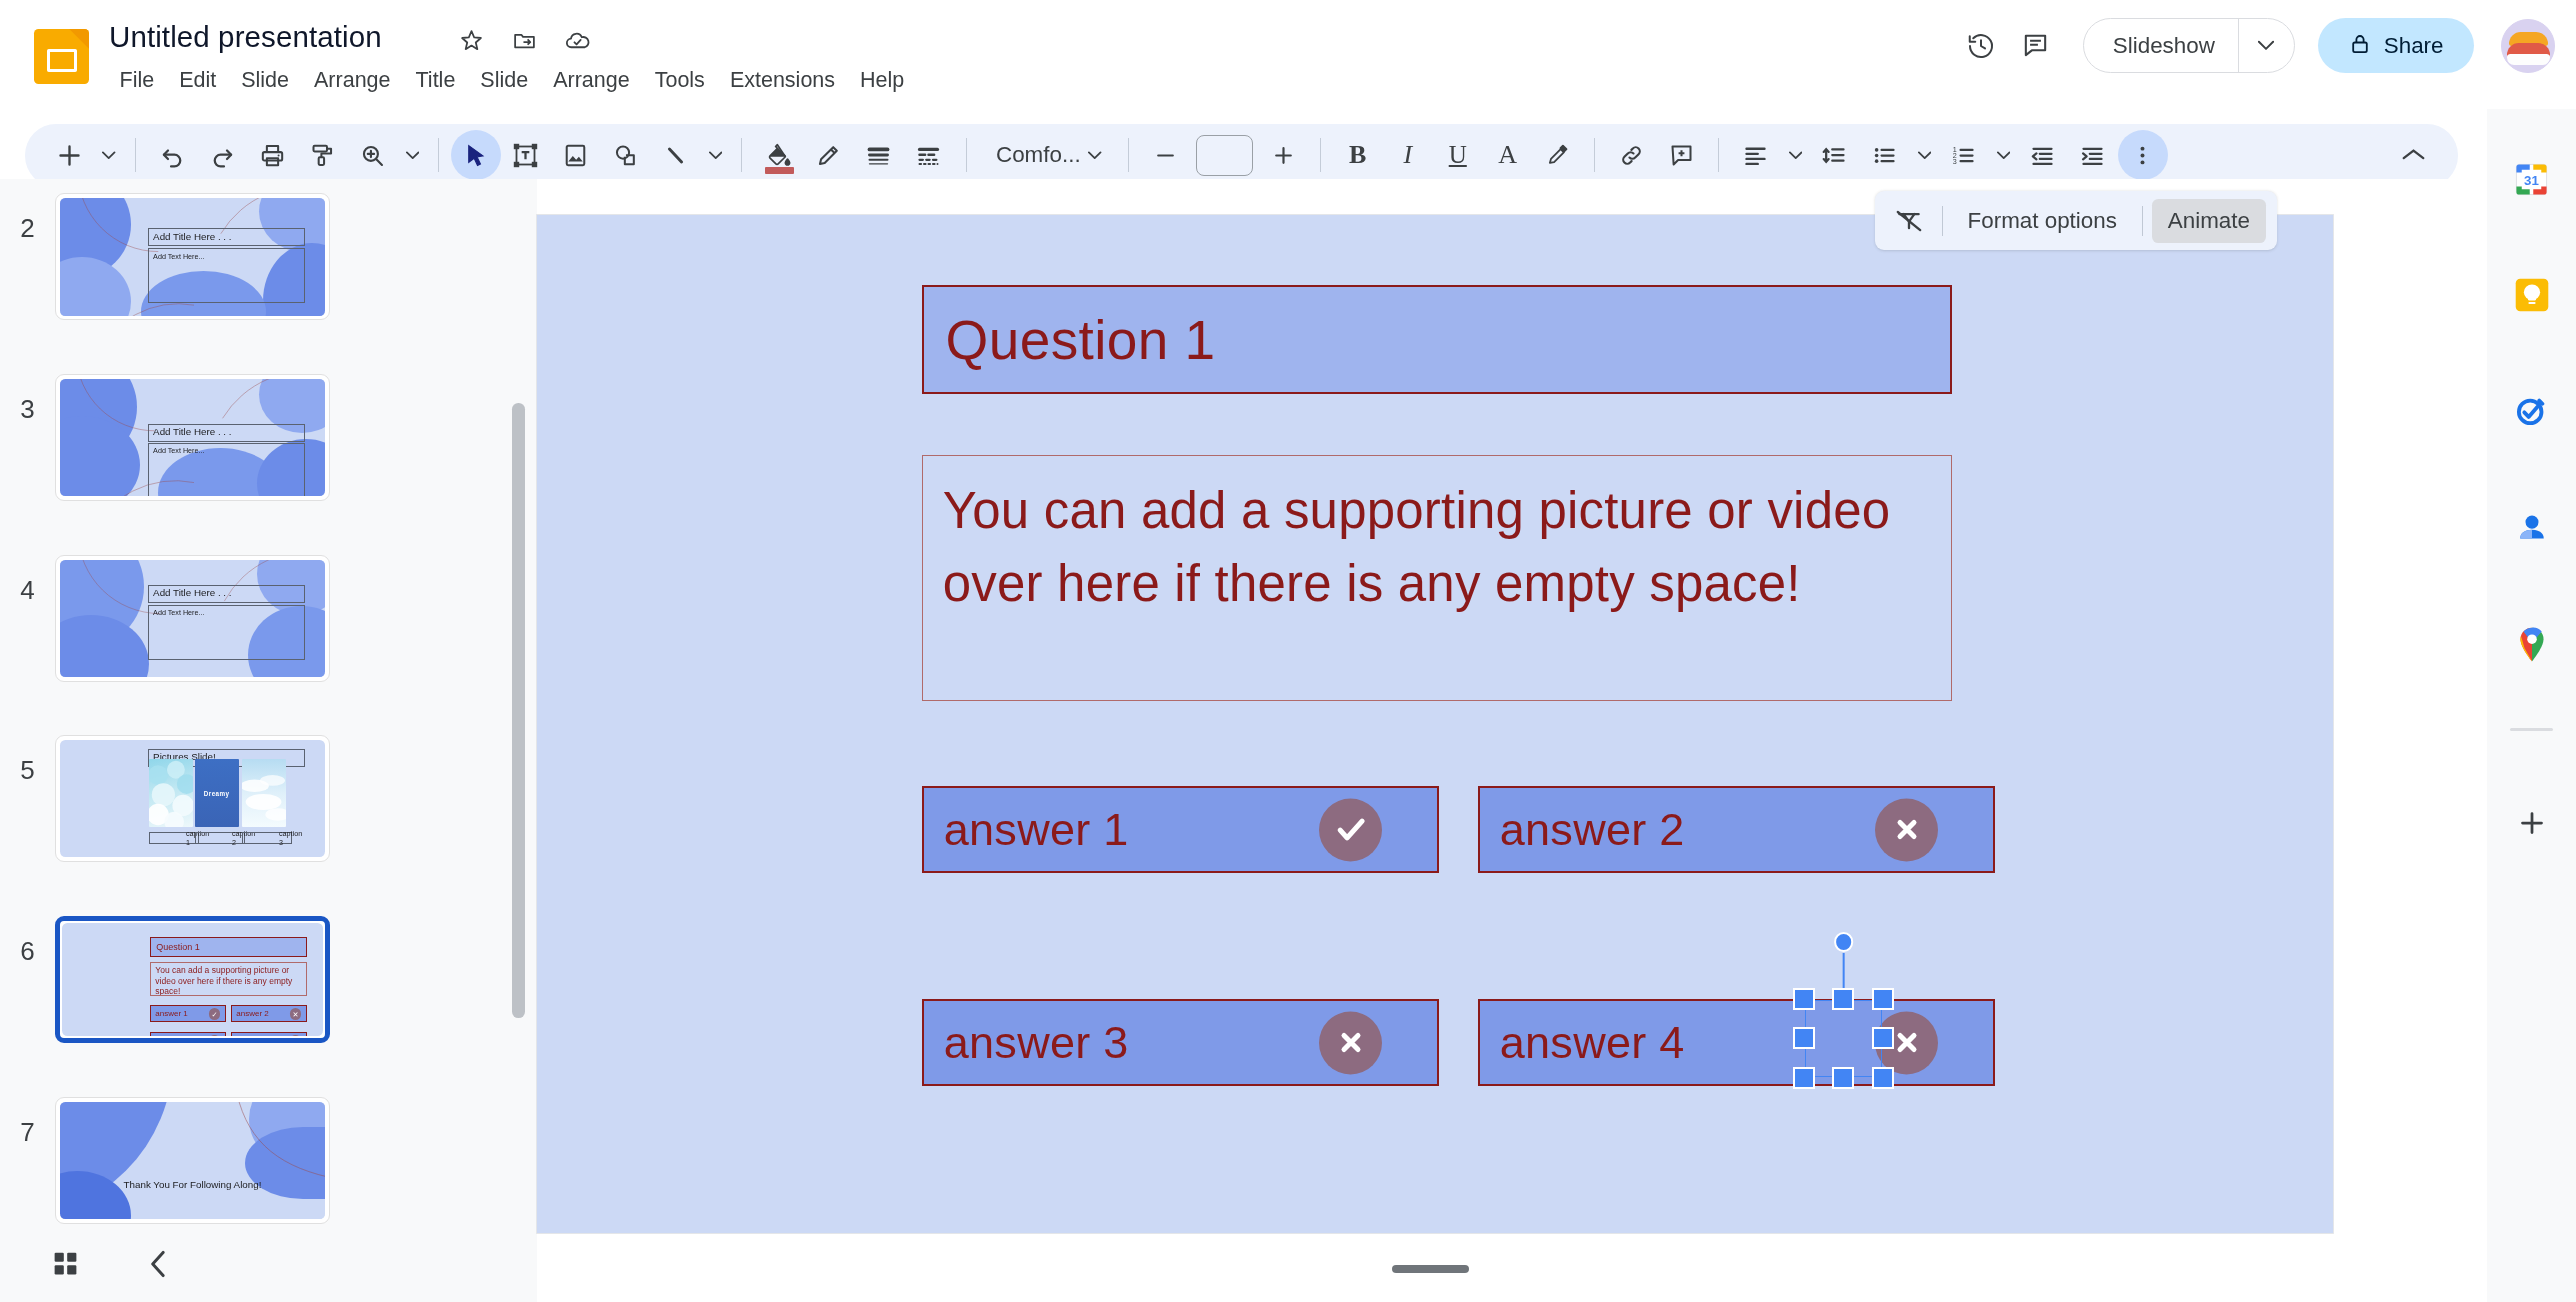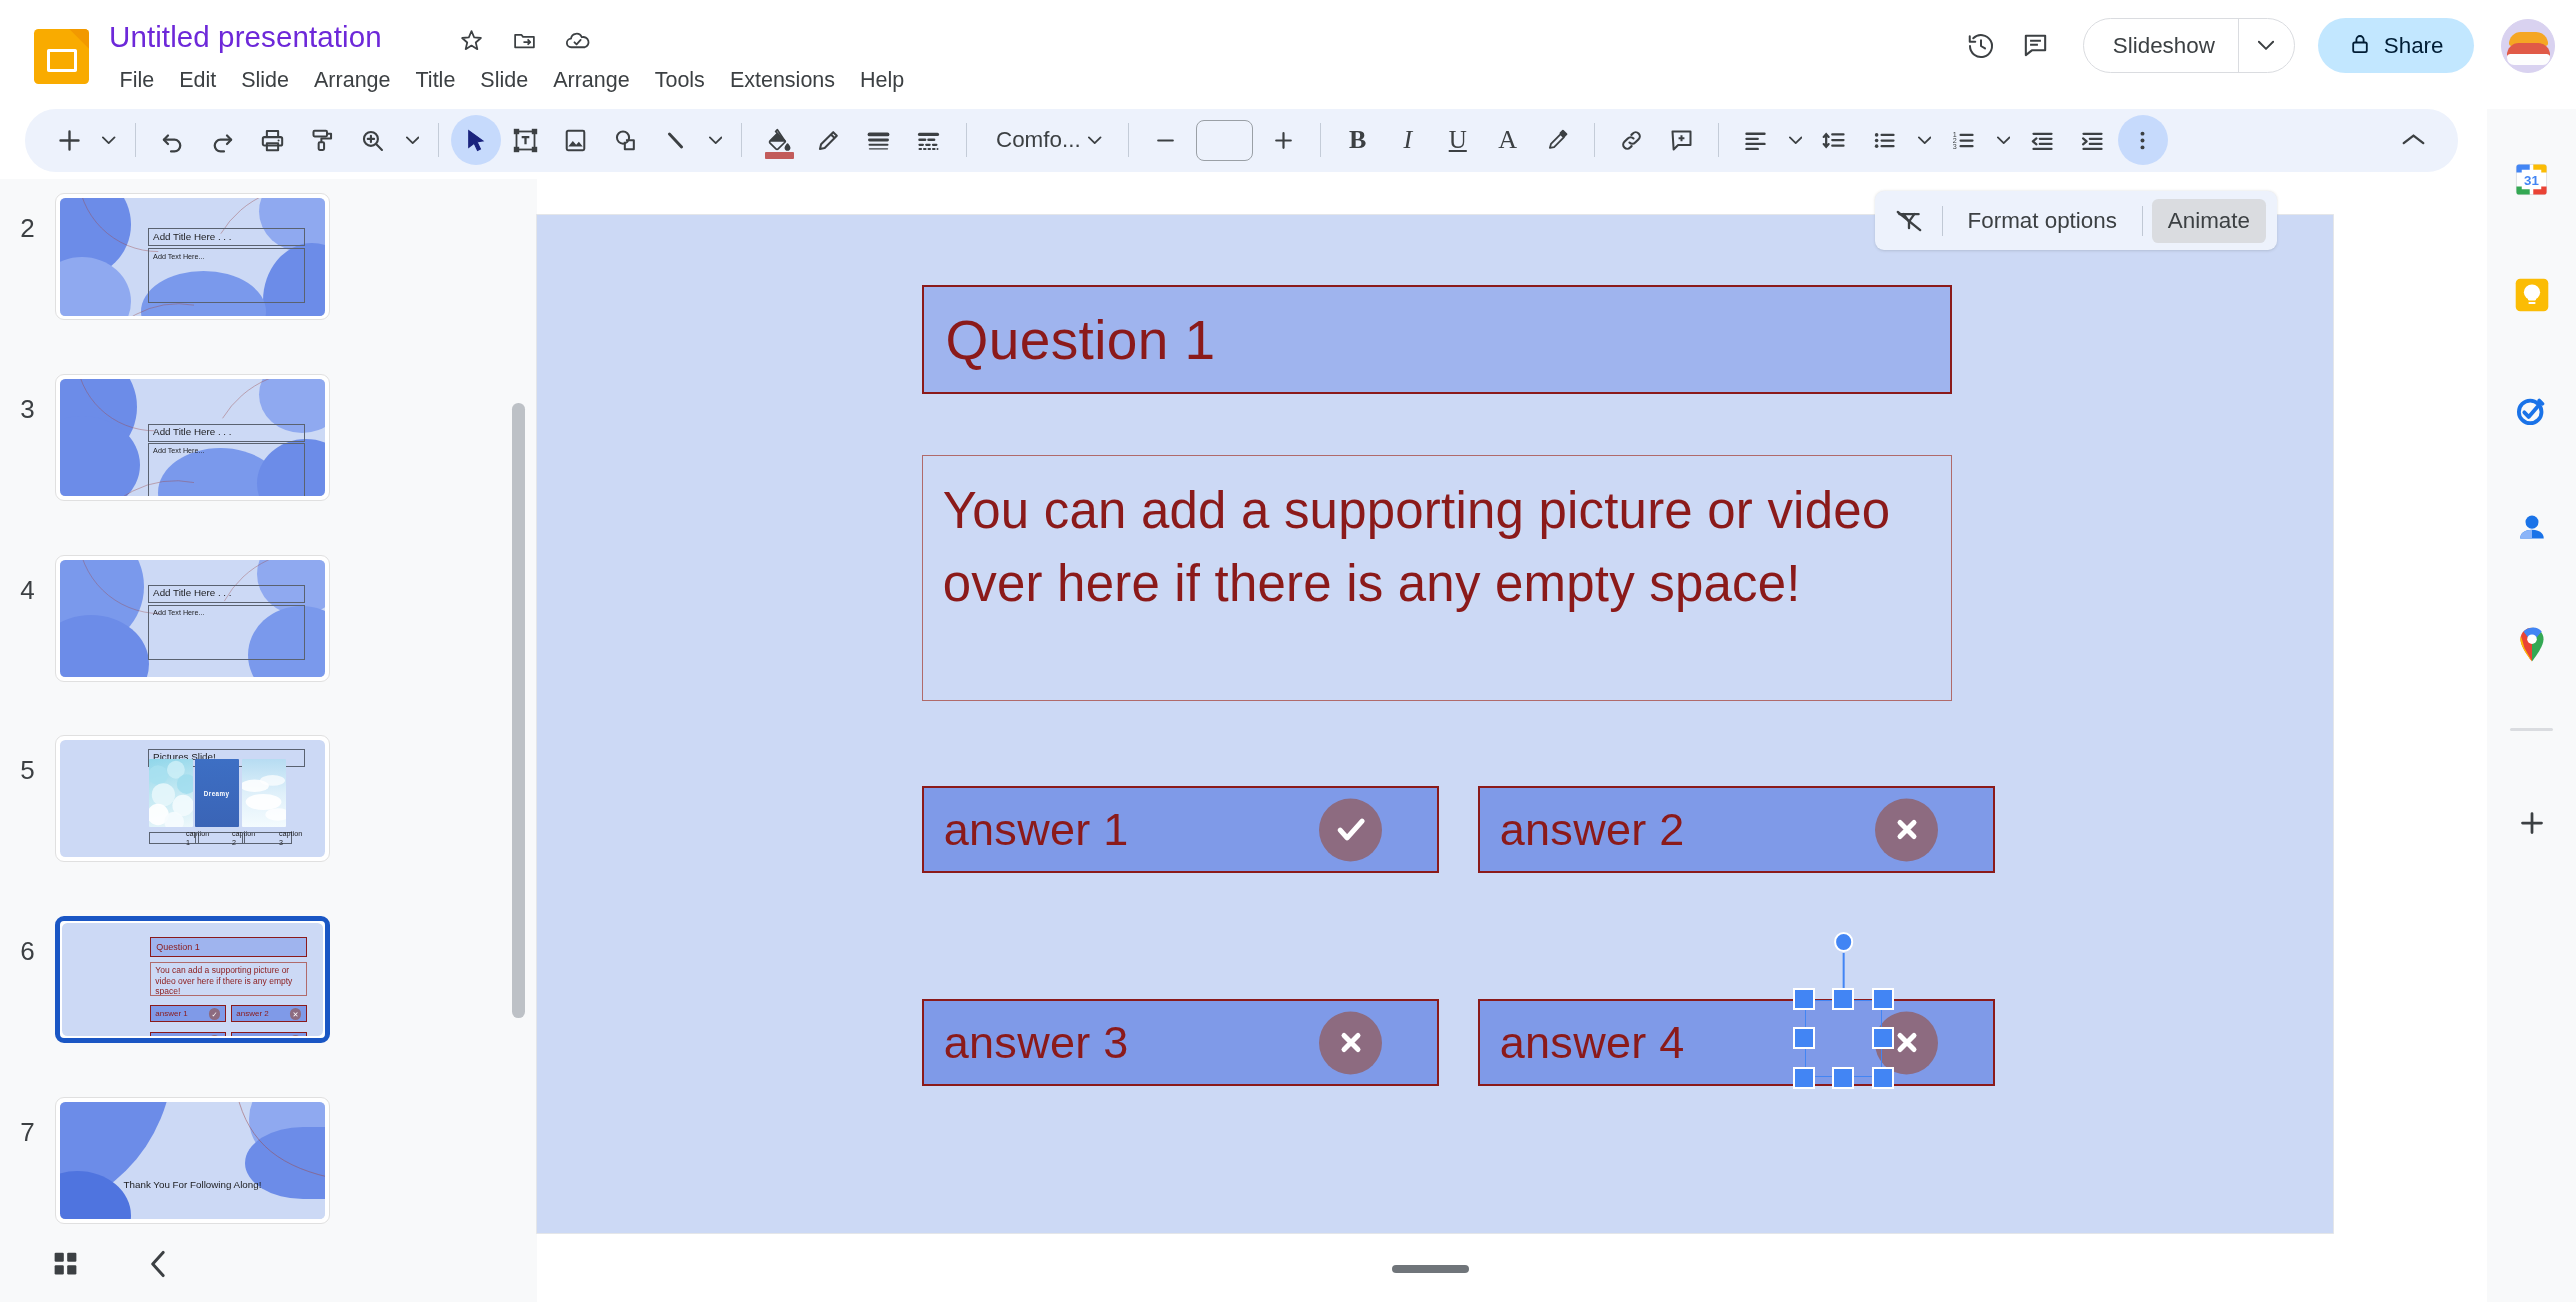--- a/index.html
+++ b/index.html
@@ -23,21 +23,21 @@
     clip-path: polygon(0 0, 100% 100%, 100% 0);
     border-top-right-radius:4.5px;
   }
   .slides-logo .inner {
     position:absolute; left:12.5px; top:19.7px; width:30px; height:23px;
     border:3.6px solid #ffffff; border-radius:1.8px; background:#f9ab00;
   }
 
   .doc-title {
     position:absolute; left:109px; top:19.7px;
-    font-size:29.5px; color:#6d28d9; letter-spacing:0.1px; white-space:nowrap;
+    font-size:29.5px; color:#0f172a; letter-spacing:0.1px; white-space:nowrap;
   }
   .title-icons { position:absolute; left:456px; top:25px; display:flex; gap:23px; align-items:center; }
   .ti { width:30px; height:30px; display:flex; align-items:center; justify-content:center; cursor:pointer; }
   .ti svg { display:block; }
 
   .menubar { position:absolute; left:107px; top:64px; display:flex; gap:0; }
   .menu-item {
     font-size:21.5px; color:#3c4043; padding:3.6px 12.5px; border-radius:4.5px; cursor:pointer; white-space:nowrap;
   }
 
@@ -61,21 +61,21 @@
   .avatar {
     width:54px; height:54px; border-radius:50%; margin-left:27px;
     background:#d9d2f0; position:relative; overflow:hidden; cursor:pointer;
     border:1.8px solid #d9d2f0;
   }
   .avatar .s1 { position:absolute; left:7.2px; top:12.5px; width:39px; height:14.3px; border-radius:19.7px 19.7px 3.6px 3.6px; background:#f5a623; }
   .avatar .s2 { position:absolute; left:5.4px; top:23px; width:43px; height:14.3px; border-radius:19.7px 19.7px 3.6px 3.6px; background:#e05a47; }
   .avatar .s3 { position:absolute; left:5.4px; top:34px; width:43px; height:11.6px; border-radius:3.6px 3.6px 7.2px 7.2px; background:#fdfdfd; }
 
   
-  .toolbar-wrap { position:absolute; left:0; top:105px; width:2268px; height:70px; background:#fff; }
+  .toolbar-wrap { position:absolute; left:0; top:120px; width:2268px; height:70px; background:#fff; }
   .toolbar {
     position:absolute; left:25px; top:3.6px; width:2433px; height:63px;
     background:#edf2fc; border-radius:31px; display:flex; align-items:center; padding:0 19.7px;
   }
   .tb { width:50px; height:50px; display:flex; align-items:center; justify-content:center; border-radius:50%; cursor:pointer; flex:0 0 auto;}
   .tb.active { background:#c6dafc; }
   .tb-caret { width:29px; height:50px; display:flex; align-items:center; justify-content:center; cursor:pointer; flex:0 0 auto;}
   .tb-div { width:0.9px; height:34px; background:#c4ccd8; margin:0 11.6px; flex:0 0 auto;}
   .font-box {
     display:flex; align-items:center; height:50px; padding:0 7.2px 0 18px; border-radius:5.4px; cursor:pointer; flex:0 0 auto;

